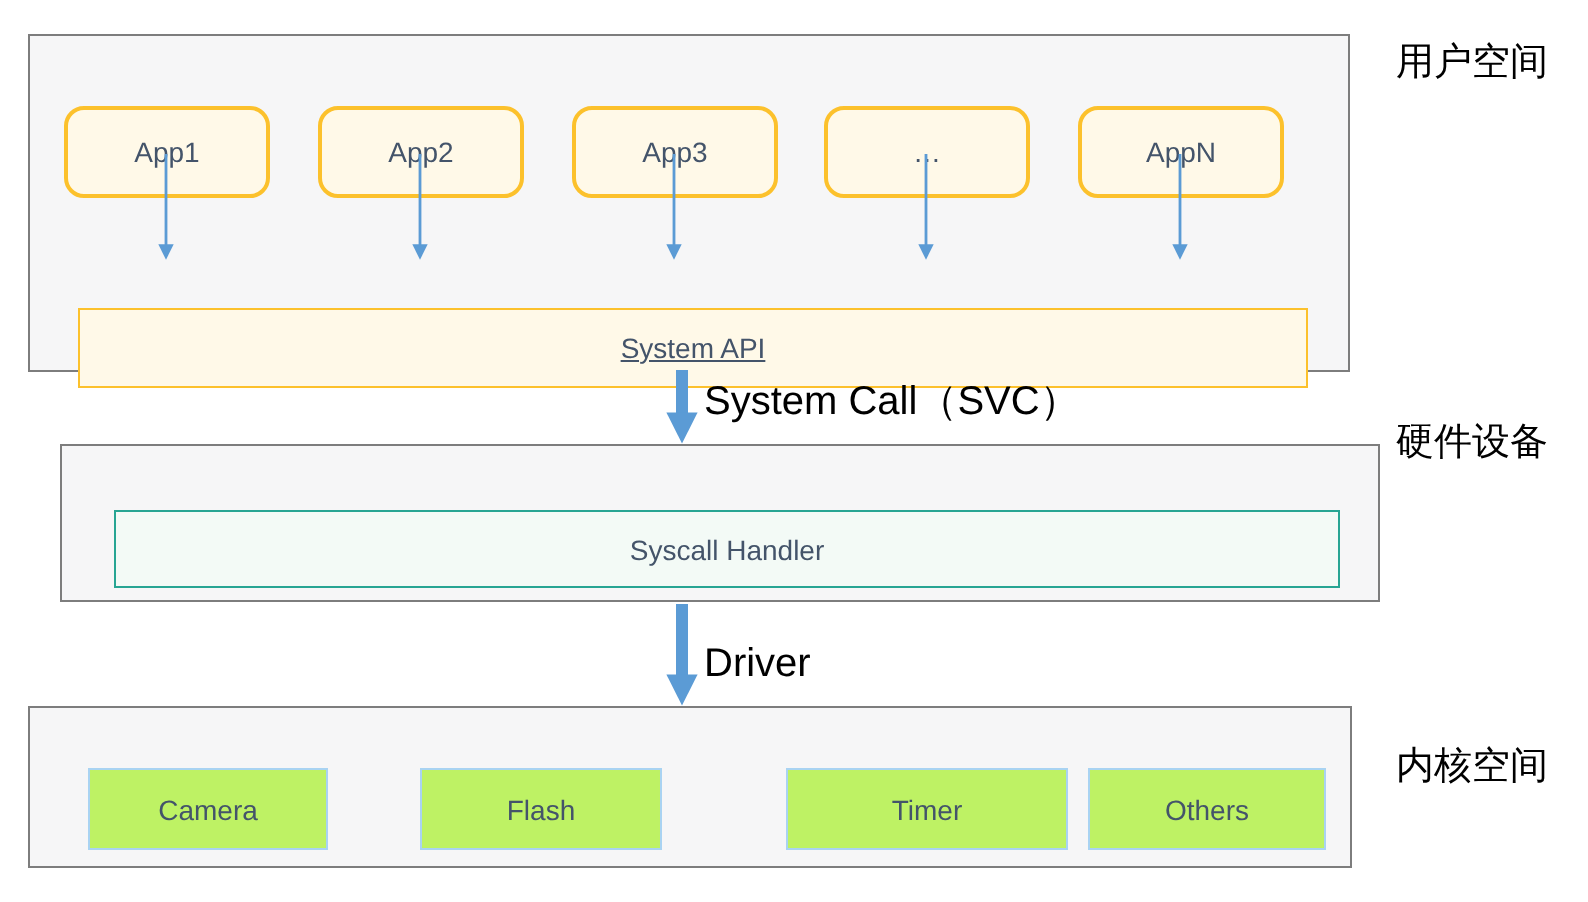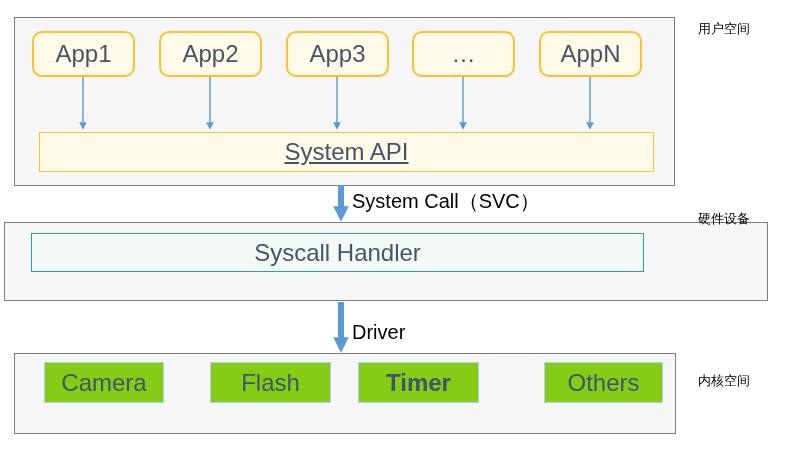--- a/index.html
+++ b/index.html
@@ -5,51 +5,51 @@
   html,body { margin:0; padding:0; background:#ffffff; }
   .canvas {
     position:relative; width:794px; height:451px; background:#ffffff;
     font-family:"Liberation Sans", sans-serif; overflow:hidden;
   }
   .layer {
     position:absolute; background:#f6f6f7; border:1.5px solid #7d7d7d;
     box-sizing:border-box;
   }
   #user-layer   { left:14px; top:17px;  width:661px; height:169px; }
-  #kernel-layer { left:4px; top:222px; width:764px; height:79px;  }
+  #kernel-layer { left:30px; top:222px; width:660px; height:79px;  }
   #hw-layer     { left:14px; top:353px; width:662px; height:81px;  }
 
   .box {
     position:absolute; box-sizing:border-box;
     display:flex; align-items:center; justify-content:center;
-    color:#44546a; font-size:24px; line-height:1; white-space:nowrap;
+    color:#44546a; font-size:14px; line-height:1; white-space:nowrap;margin-top:22px;
   }
   .app-box {
     top:13px; width:103px; height:46px;
     border:2px solid #fcc12c; border-radius:10px; background:#fff9e8;
   }
   .api-bar {
     left:24px; top:114px; width:615px; height:40px;
     border:1.5px solid #fcc12c; background:#fff9e8;text-decoration:underline;
   }
   .handler-box {
     left:26px; top:10px; width:613px; height:39px;
     border:1.5px solid #27a593; background:#f3faf6;
   }
   .device-box {
     top:8px; height:41px;
-    border:1.5px solid #a9d3f2; background:#84cc16;
+    border:1.5px solid #a9d3f2; background:#bef264;
   }
   #dev-camera { left:29px;  width:120px; }
   #dev-flash  { left:195px; width:121px; }
-  #dev-timer  { left:343px; width:121px;font-weight:bold; }
+  #dev-timer  { left:378px; width:141px; }
   #dev-others { left:529px; width:119px; }
 
   .side-label {
-    position:absolute; left:698px; font-size:13px; color:#000000;
+    position:absolute; left:698px; font-size:19px; color:#000000;
     line-height:1.2; white-space:nowrap;
   }
   #side-user   { top:21px;  }
   #side-kernel { top:211px; }
   #side-hw     { top:373px; }
 
   .flow-label {
     position:absolute; left:352px; font-size:20px; color:#000000;
     line-height:1.2; white-space:nowrap;
   }

